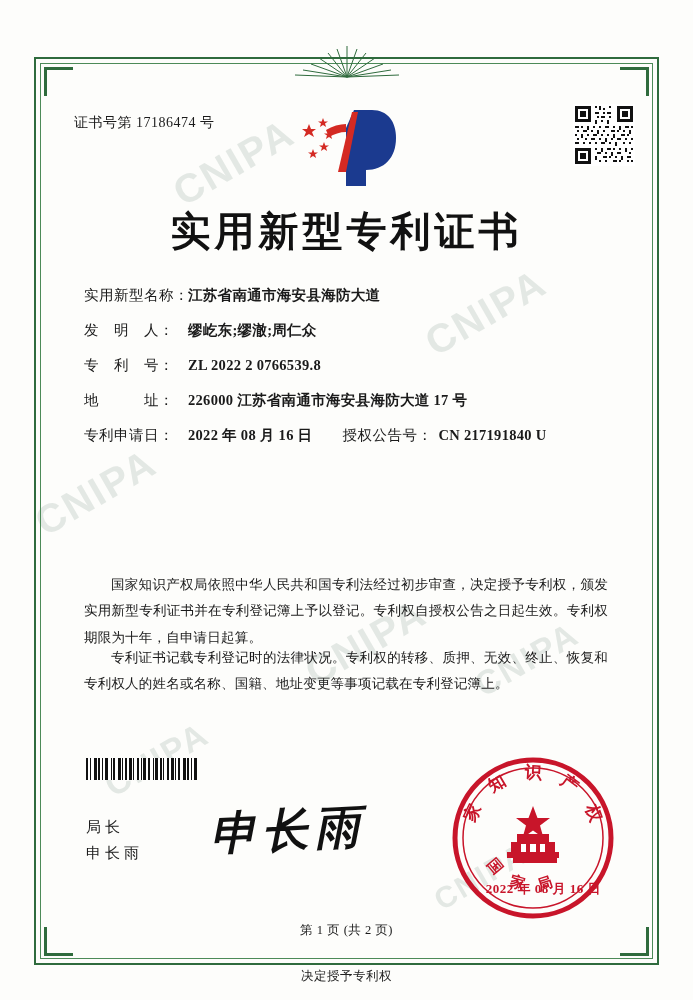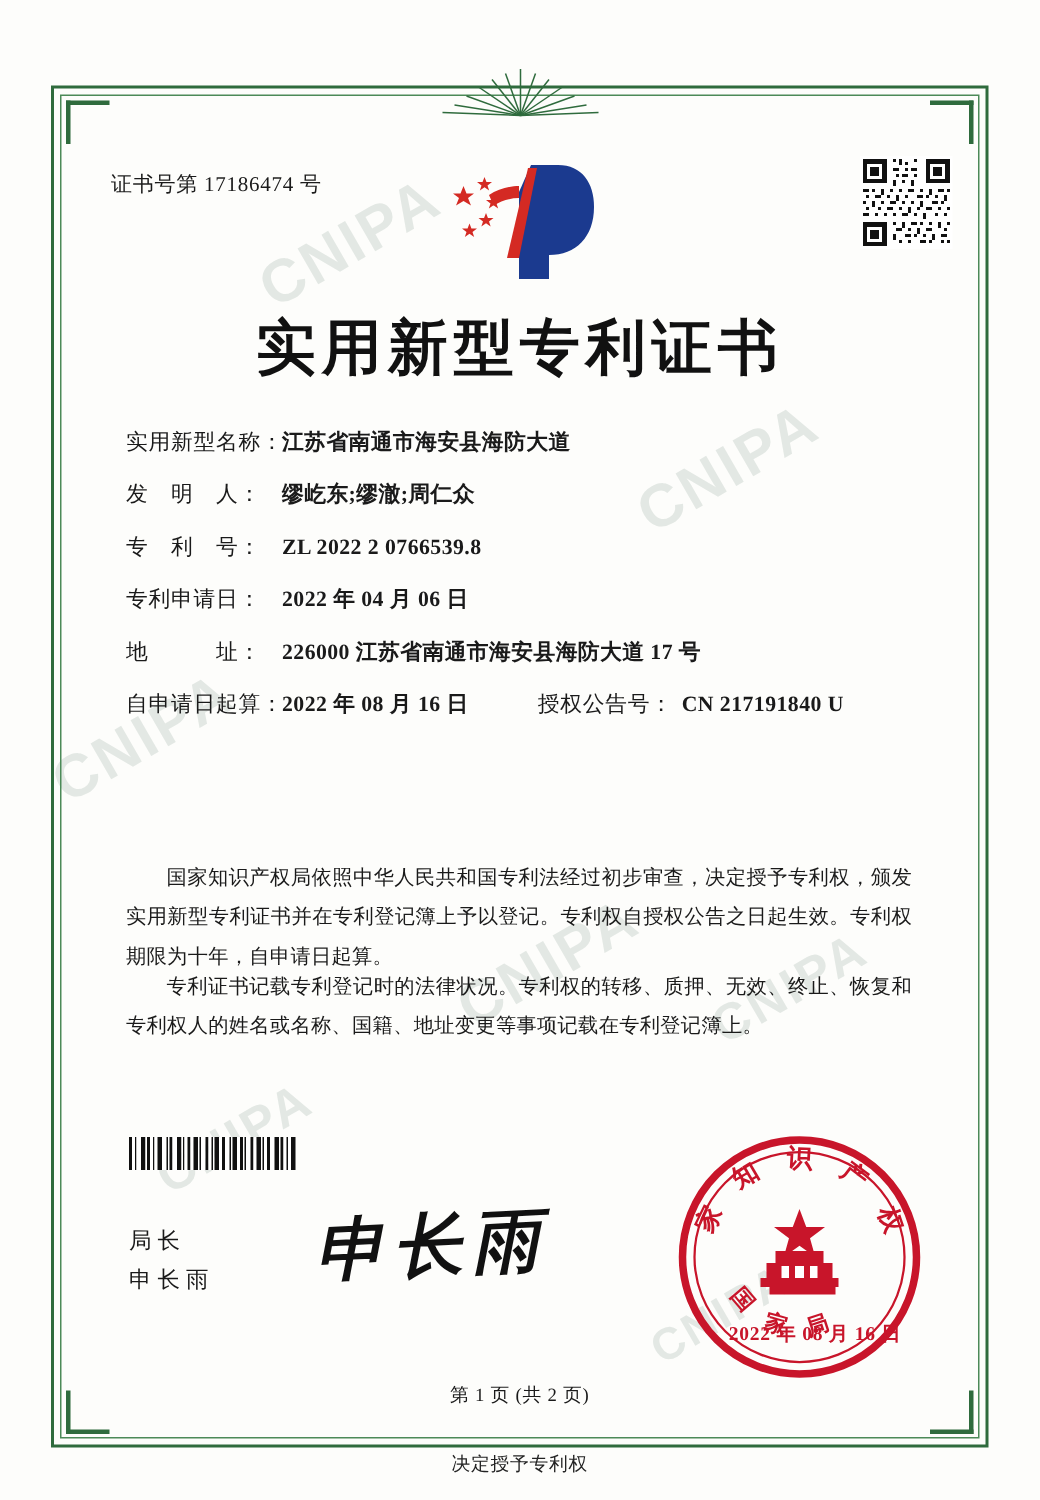--- a/index.html
+++ b/index.html
@@ -135,21 +135,21 @@
   .field-label {
     width: 104px;
     flex: 0 0 104px;
     letter-spacing: 0.5px;
   }
   .field-value {
     font-weight: 700;
     letter-spacing: 0.3px;
   }
   .inline-second {
-    margin-left: 46px;
+    margin-left: 30px;
     display: inline-flex;
     align-items: baseline;
   }
   .inline-second .field-label {
     width: auto;
     flex: none;
     margin-right: 6px;
   }
 
   .para {
@@ -414,29 +414,25 @@
     </div>
     <div class="field-row">
       <span class="field-label">发　明　人：</span>
       <span class="field-value">缪屹东;缪澈;周仁众</span>
     </div>
     <div class="field-row">
       <span class="field-label">专　利　号：</span>
       <span class="field-value">ZL 2022 2 0766539.8</span>
     </div>
     <div class="field-row">
-      <span class="field-label">专利申请日：</span>
-      <span class="field-value">2022 年 04 月 06 日</span>
-    </div>
-    <div class="field-row">
       <span class="field-label">地　　　址：</span>
       <span class="field-value">226000 江苏省南通市海安县海防大道 17 号</span>
     </div>
     <div class="field-row">
-      <span class="field-label">自申请日起算：</span>
+      <span class="field-label">专利申请日：</span>
       <span class="field-value">2022 年 08 月 16 日</span>
       <span class="inline-second">
         <span class="field-label">授权公告号：</span>
         <span class="field-value">CN 217191840 U</span>
       </span>
     </div>
   </div>
 
   <div class="para para1">
     <span class="indent">国家知识产权局依照中华人民共和国专利法经过初步审查，决定授予专利权，颁发实用新型专利证书并在专利登记簿上予以登记。专利权自授权公告之日起生效。专利权期限为十年，自申请日起算。</span>

